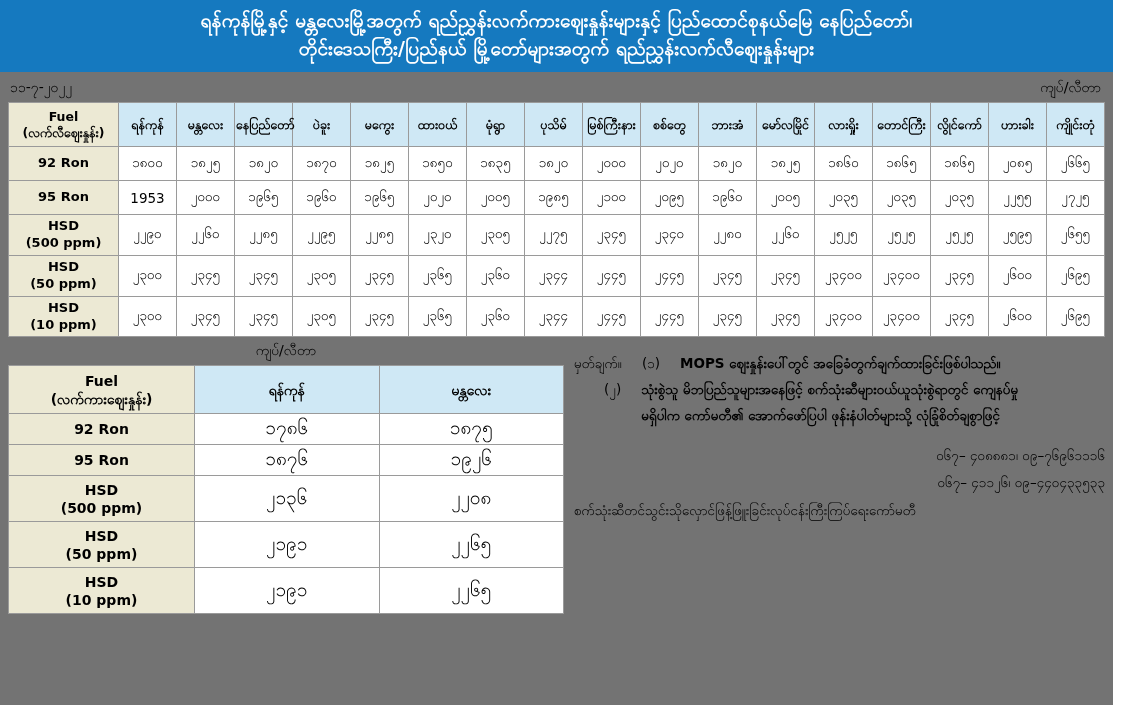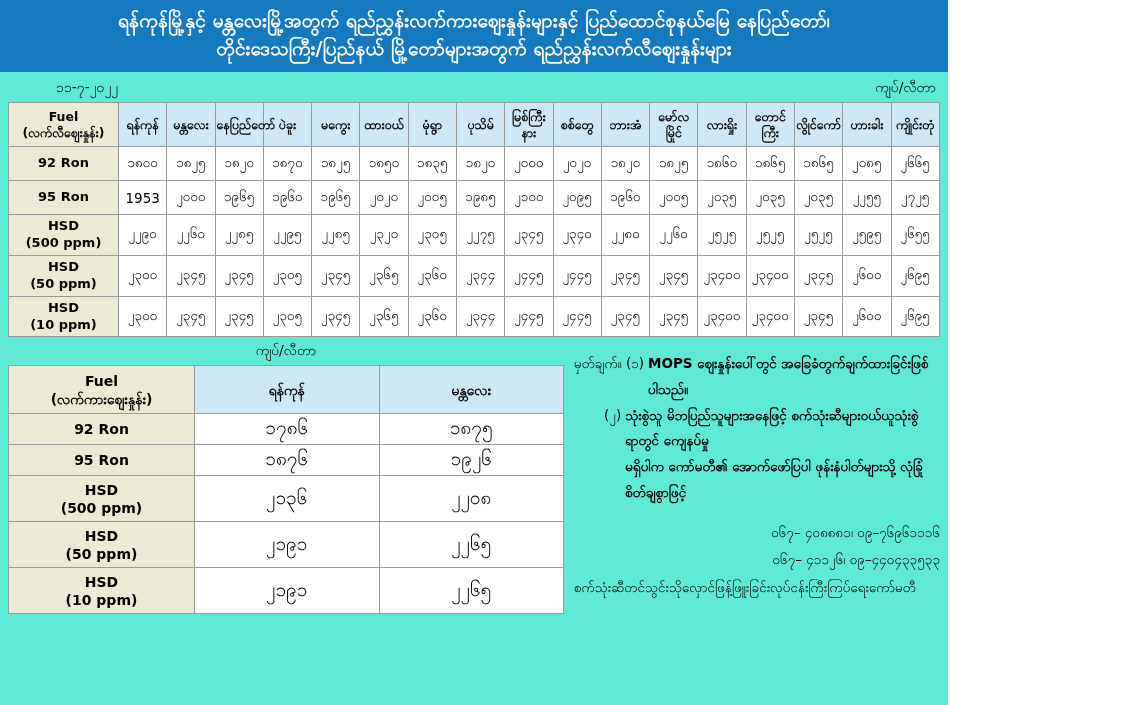--- a/index.html
+++ b/index.html
@@ -7,23 +7,23 @@
     margin: 0;
     padding: 0;
     width: 1129px;
     height: 705px;
     background: #ffffff;
     font-family: "DejaVu Sans", "Liberation Sans", sans-serif;
     overflow: hidden;
   }
   .page {
     position: relative;
-    width: 948px;
+    width: 1113px;
     height: 705px;
-    background: #5eead4;
+    background: #737373;
   }
 
   
   .banner {
     background: #1579bf;
     color: #ffffff;
     text-align: center;
     padding: 7px 18px 10px 18px;
     line-height: 1.45;
     font-size: 19px;
@@ -34,21 +34,21 @@
 
   
   .meta-row {
     display: flex;
     justify-content: space-between;
     align-items: flex-end;
     padding: 6px 12px 3px 10px;
     font-size: 14px;
     color: #000;
   }
-  .meta-date { font-weight: normal; margin-left: 46px; }
+  .meta-date { font-weight: normal; }
   .meta-unit { font-weight: normal; }
 
   
   .main-table-wrap {
     padding: 0 8px;
   }
   table.grid {
     border-collapse: collapse;
     width: 100%;
     table-layout: fixed;
@@ -136,21 +136,21 @@
   table.small tbody td {
     background: #ffffff;
     font-size: 19px;
   }
   table.small tbody tr.r1 th, table.small tbody tr.r1 td { height: 31px; }
   table.small tbody tr.r2 th, table.small tbody tr.r2 td { height: 46px; }
 
   .note-line { display: block; }
   .note-item {
     display: flex;
-    gap: 4px;
+    gap: 20px;
   }
   .note-num { white-space: nowrap; }
   .note-body { flex: 1; font-weight: bold; }
   .note-indent { padding-left: 30px; }
   .phones {
     text-align: right;
     padding-top: 14px;
     line-height: 2.0;
   }
   .footer-org {

